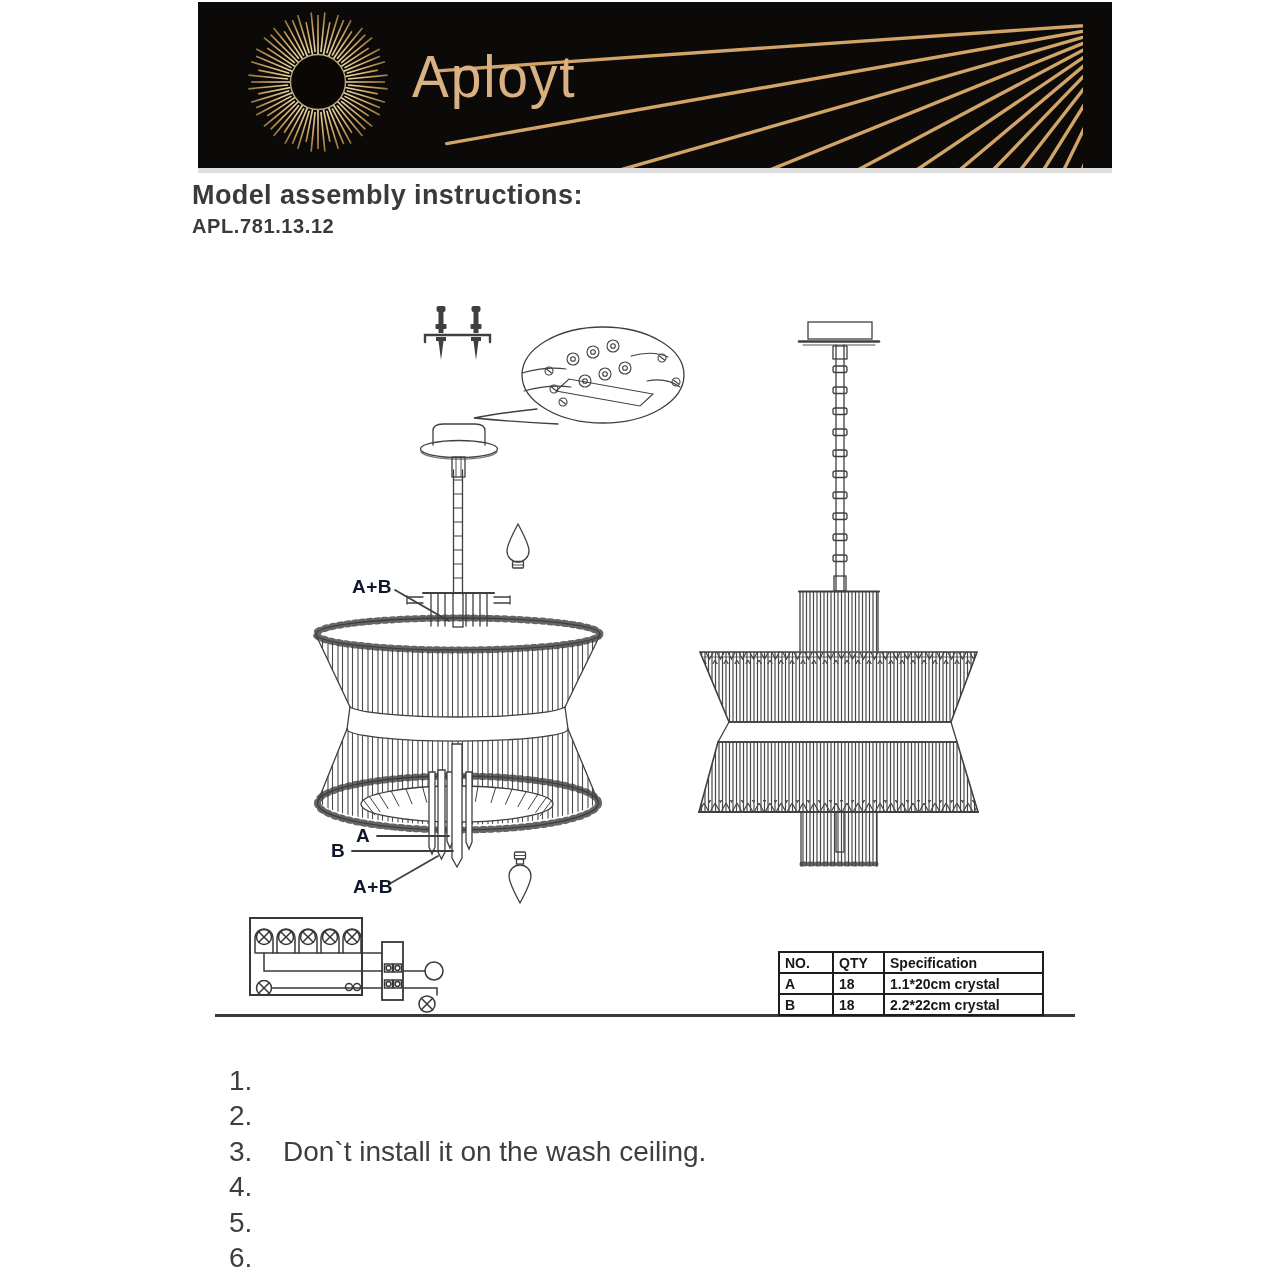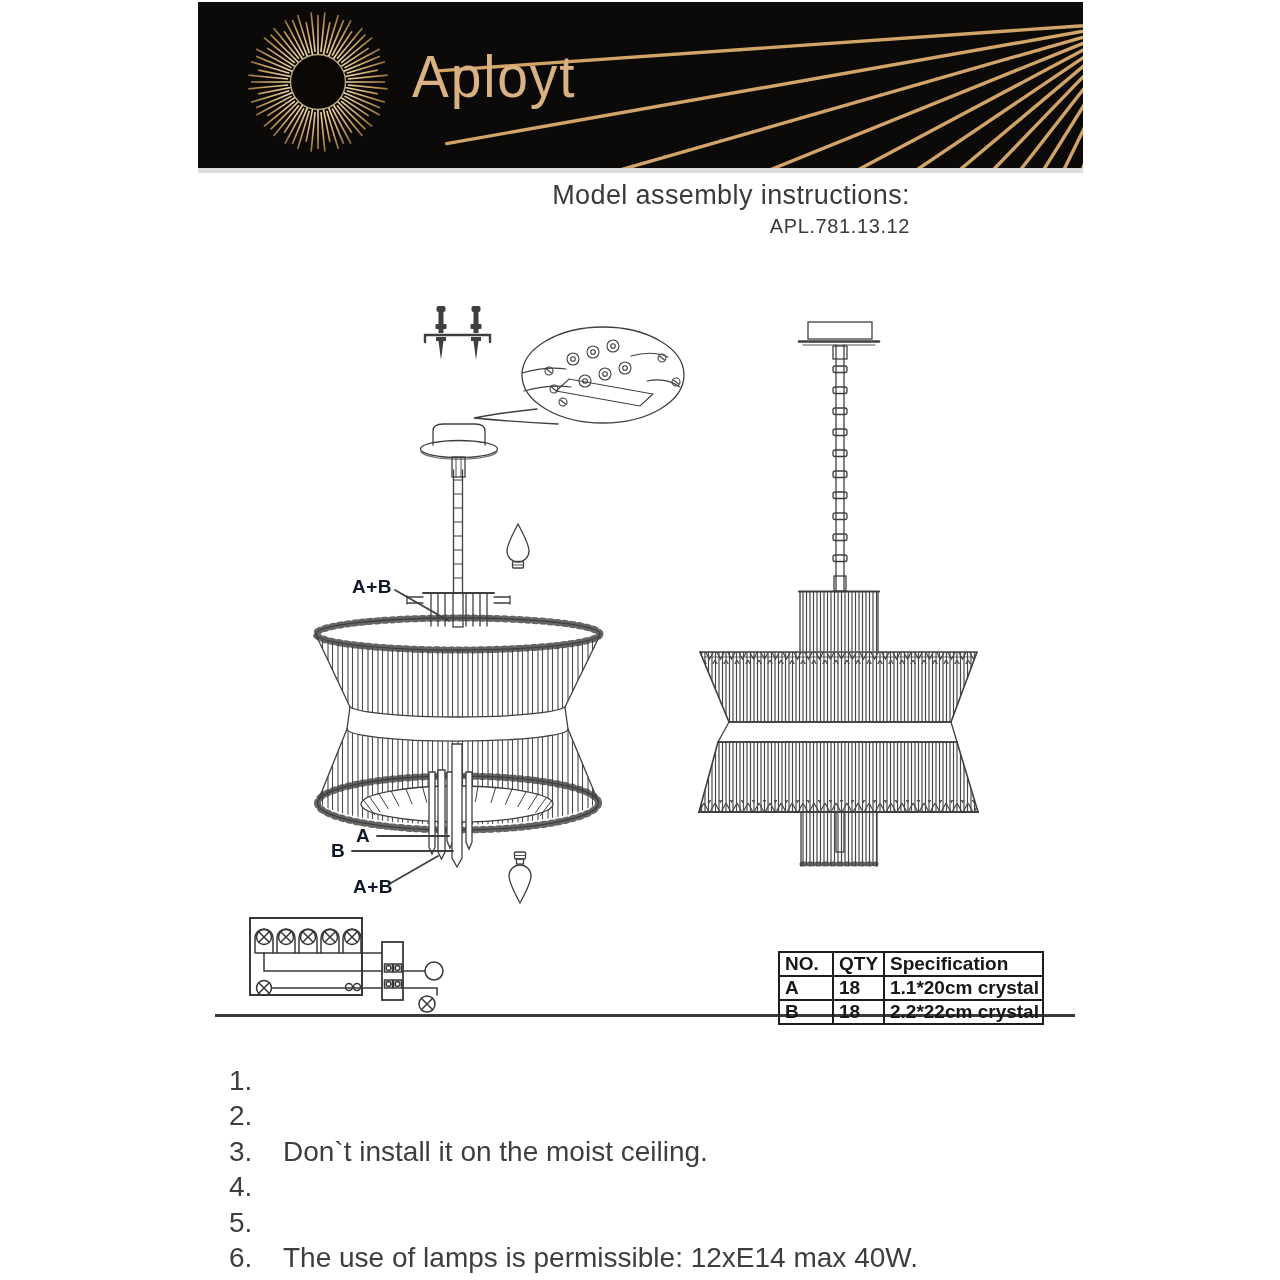--- a/index.html
+++ b/index.html
@@ -5,35 +5,36 @@
   html,body{margin:0;padding:0;}
   body{
     width:1280px;height:1280px;position:relative;overflow:hidden;
     background:#ffffff;font-family:"Liberation Sans",sans-serif;
   }
   .abs{position:absolute;}
   
   .banner{
     left:198px;top:2px;width:885px;height:166px;background:#0c0a09;
     box-shadow:0 5px 0 rgba(0,0,0,.13);
+    padding-left:29px;
   }
   .brand{
     left:214px;top:44px;font-size:60px;line-height:62px;font-weight:300;
     color:#d9b183;letter-spacing:2px;transform:scaleX(.92);transform-origin:left;
   }
   
-  .t1,.t2{left:184px;width:726px;text-align:right;color:#3a3a3a;font-weight:400;}
+  .t1,.t2{left:192px;width:726px;text-align:left;color:#3a3a3a;font-weight:700;}
   .t1{top:180px;font-size:27px;letter-spacing:.4px;}
   .t2{top:215px;font-size:20px;letter-spacing:.6px;}
   
   .dlabel{font-weight:bold;font-size:19px;color:#0f172a;letter-spacing:.5px;}
   
   table.parts{
     left:778px;top:951px;position:absolute;border-collapse:collapse;
-    font-size:19px;font-weight:bold;color:#171717;table-layout:fixed;
+    font-size:14px;font-weight:bold;color:#171717;table-layout:fixed;
   }
   table.parts th,table.parts td{
     border:2px solid #1d1d1d;padding:0 0 0 5px;height:19px;
     text-align:left;font-weight:bold;white-space:nowrap;
   }
   
   .ins{left:229px;top:1063px;width:860px;color:#3e3e3e;}
   .ins .item{display:flex;font-size:28px;line-height:35.4px;}
   .ins .num{width:54px;flex:0 0 54px;}
   svg{display:block;}
@@ -451,25 +452,24 @@
 
 <div class="abs ins">
   <div class="item">
     <span class="num">1.</span>
   </div>
   <div class="item">
     <span class="num">2.</span>
   </div>
   <div class="item">
     <span class="num">3.</span>
-    <span class="txt">Don`t install it on the moist ceiling.</span>
+    <span class="txt">Don`t install it on the wash ceiling.</span>
   </div>
   <div class="item">
     <span class="num">4.</span>
   </div>
   <div class="item">
     <span class="num">5.</span>
   </div>
   <div class="item">
     <span class="num">6.</span>
-    <span class="txt">The use of lamps is permissible: 12xE14 max 40W.</span>
   </div>
 </div>
 
 </body></html>

